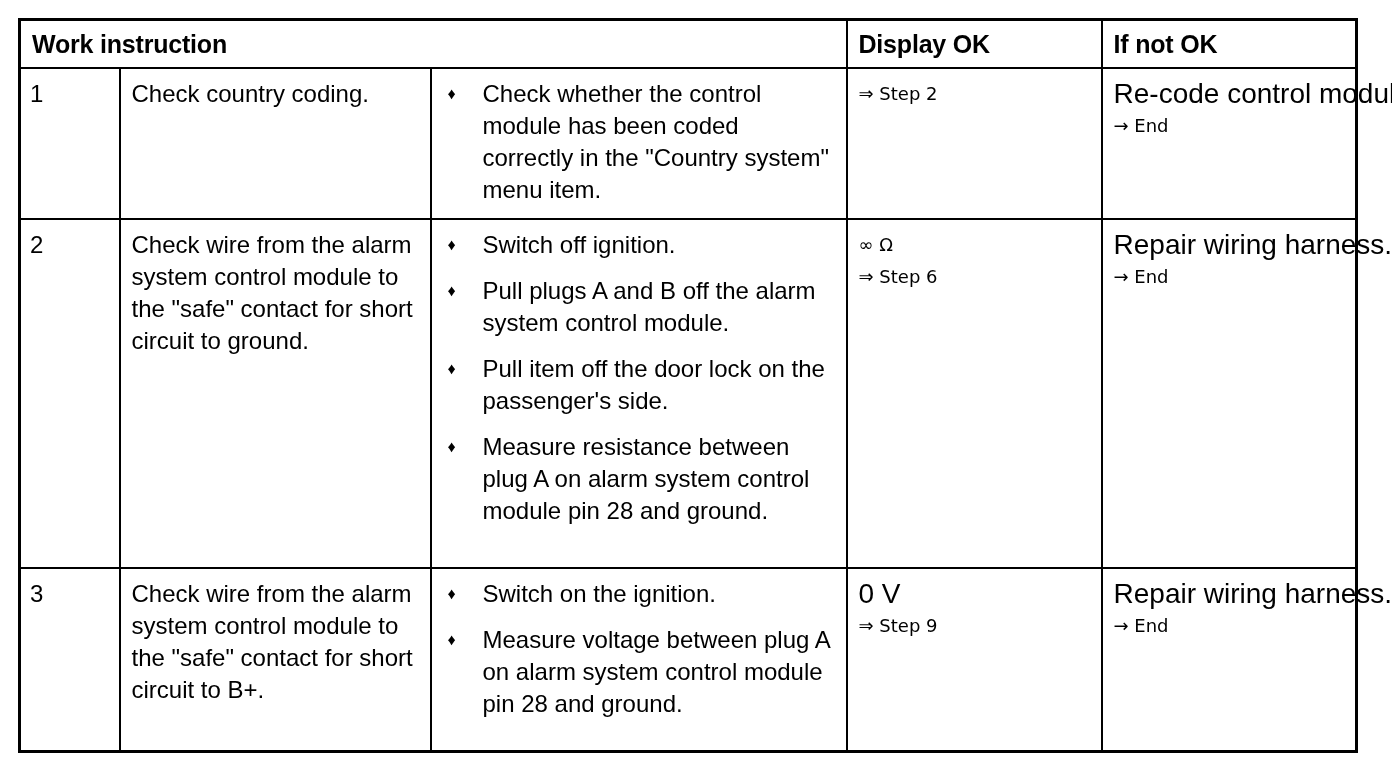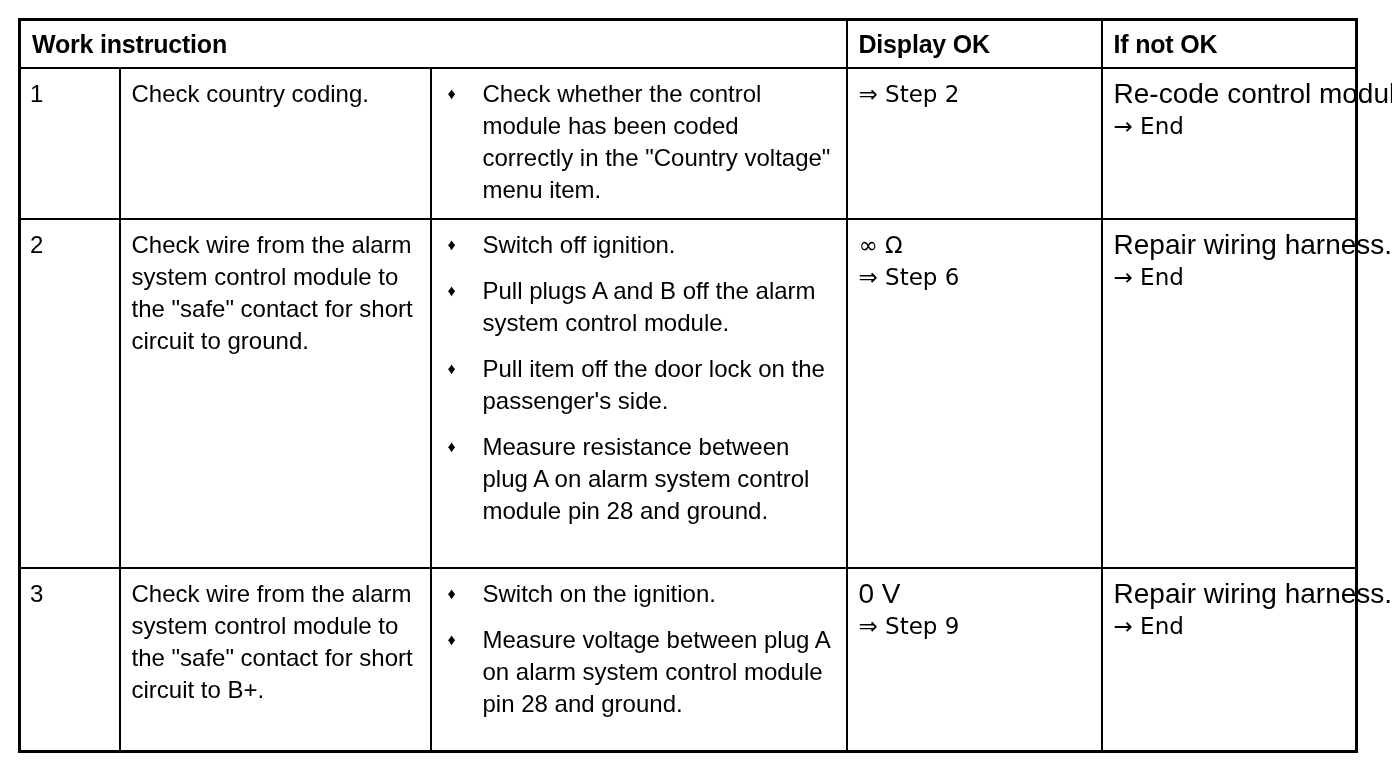--- a/index.html
+++ b/index.html
@@ -101,21 +101,21 @@
 
   
   .ok-line, .notok-line {
     font-size: 28px;
     line-height: 32px;
     white-space: pre;
   }
 
   .sym {
     font-family: "DejaVu Sans", sans-serif;
-    font-size: 23px;
+    font-size: 18px;
   }
 
   .row-tall-2 .cell-pad,
   .row-tall-2 ul.bullets > li { }
 </style>
 </head>
 <body>
 
 <div class="sheet">
   <table class="wi-table">
@@ -146,21 +146,21 @@
           <div class="cell-pad">1</div>
         </td>
         <td>
           <div class="cell-pad">Check country coding.</div>
         </td>
         <td>
           <div class="cell-pad">
             <ul class="bullets">
               <li>
                 <span class="bullet-glyph">♦</span>
-                <span>Check whether the control module has been coded correctly in the "Country voltage" menu item.</span>
+                <span>Check whether the control module has been coded correctly in the "Country system" menu item.</span>
               </li>
             </ul>
           </div>
         </td>
         <td>
           <div class="cell-pad">
             <p class="ok-line sym">⇒ Step 2</p>
           </div>
         </td>
         <td>

